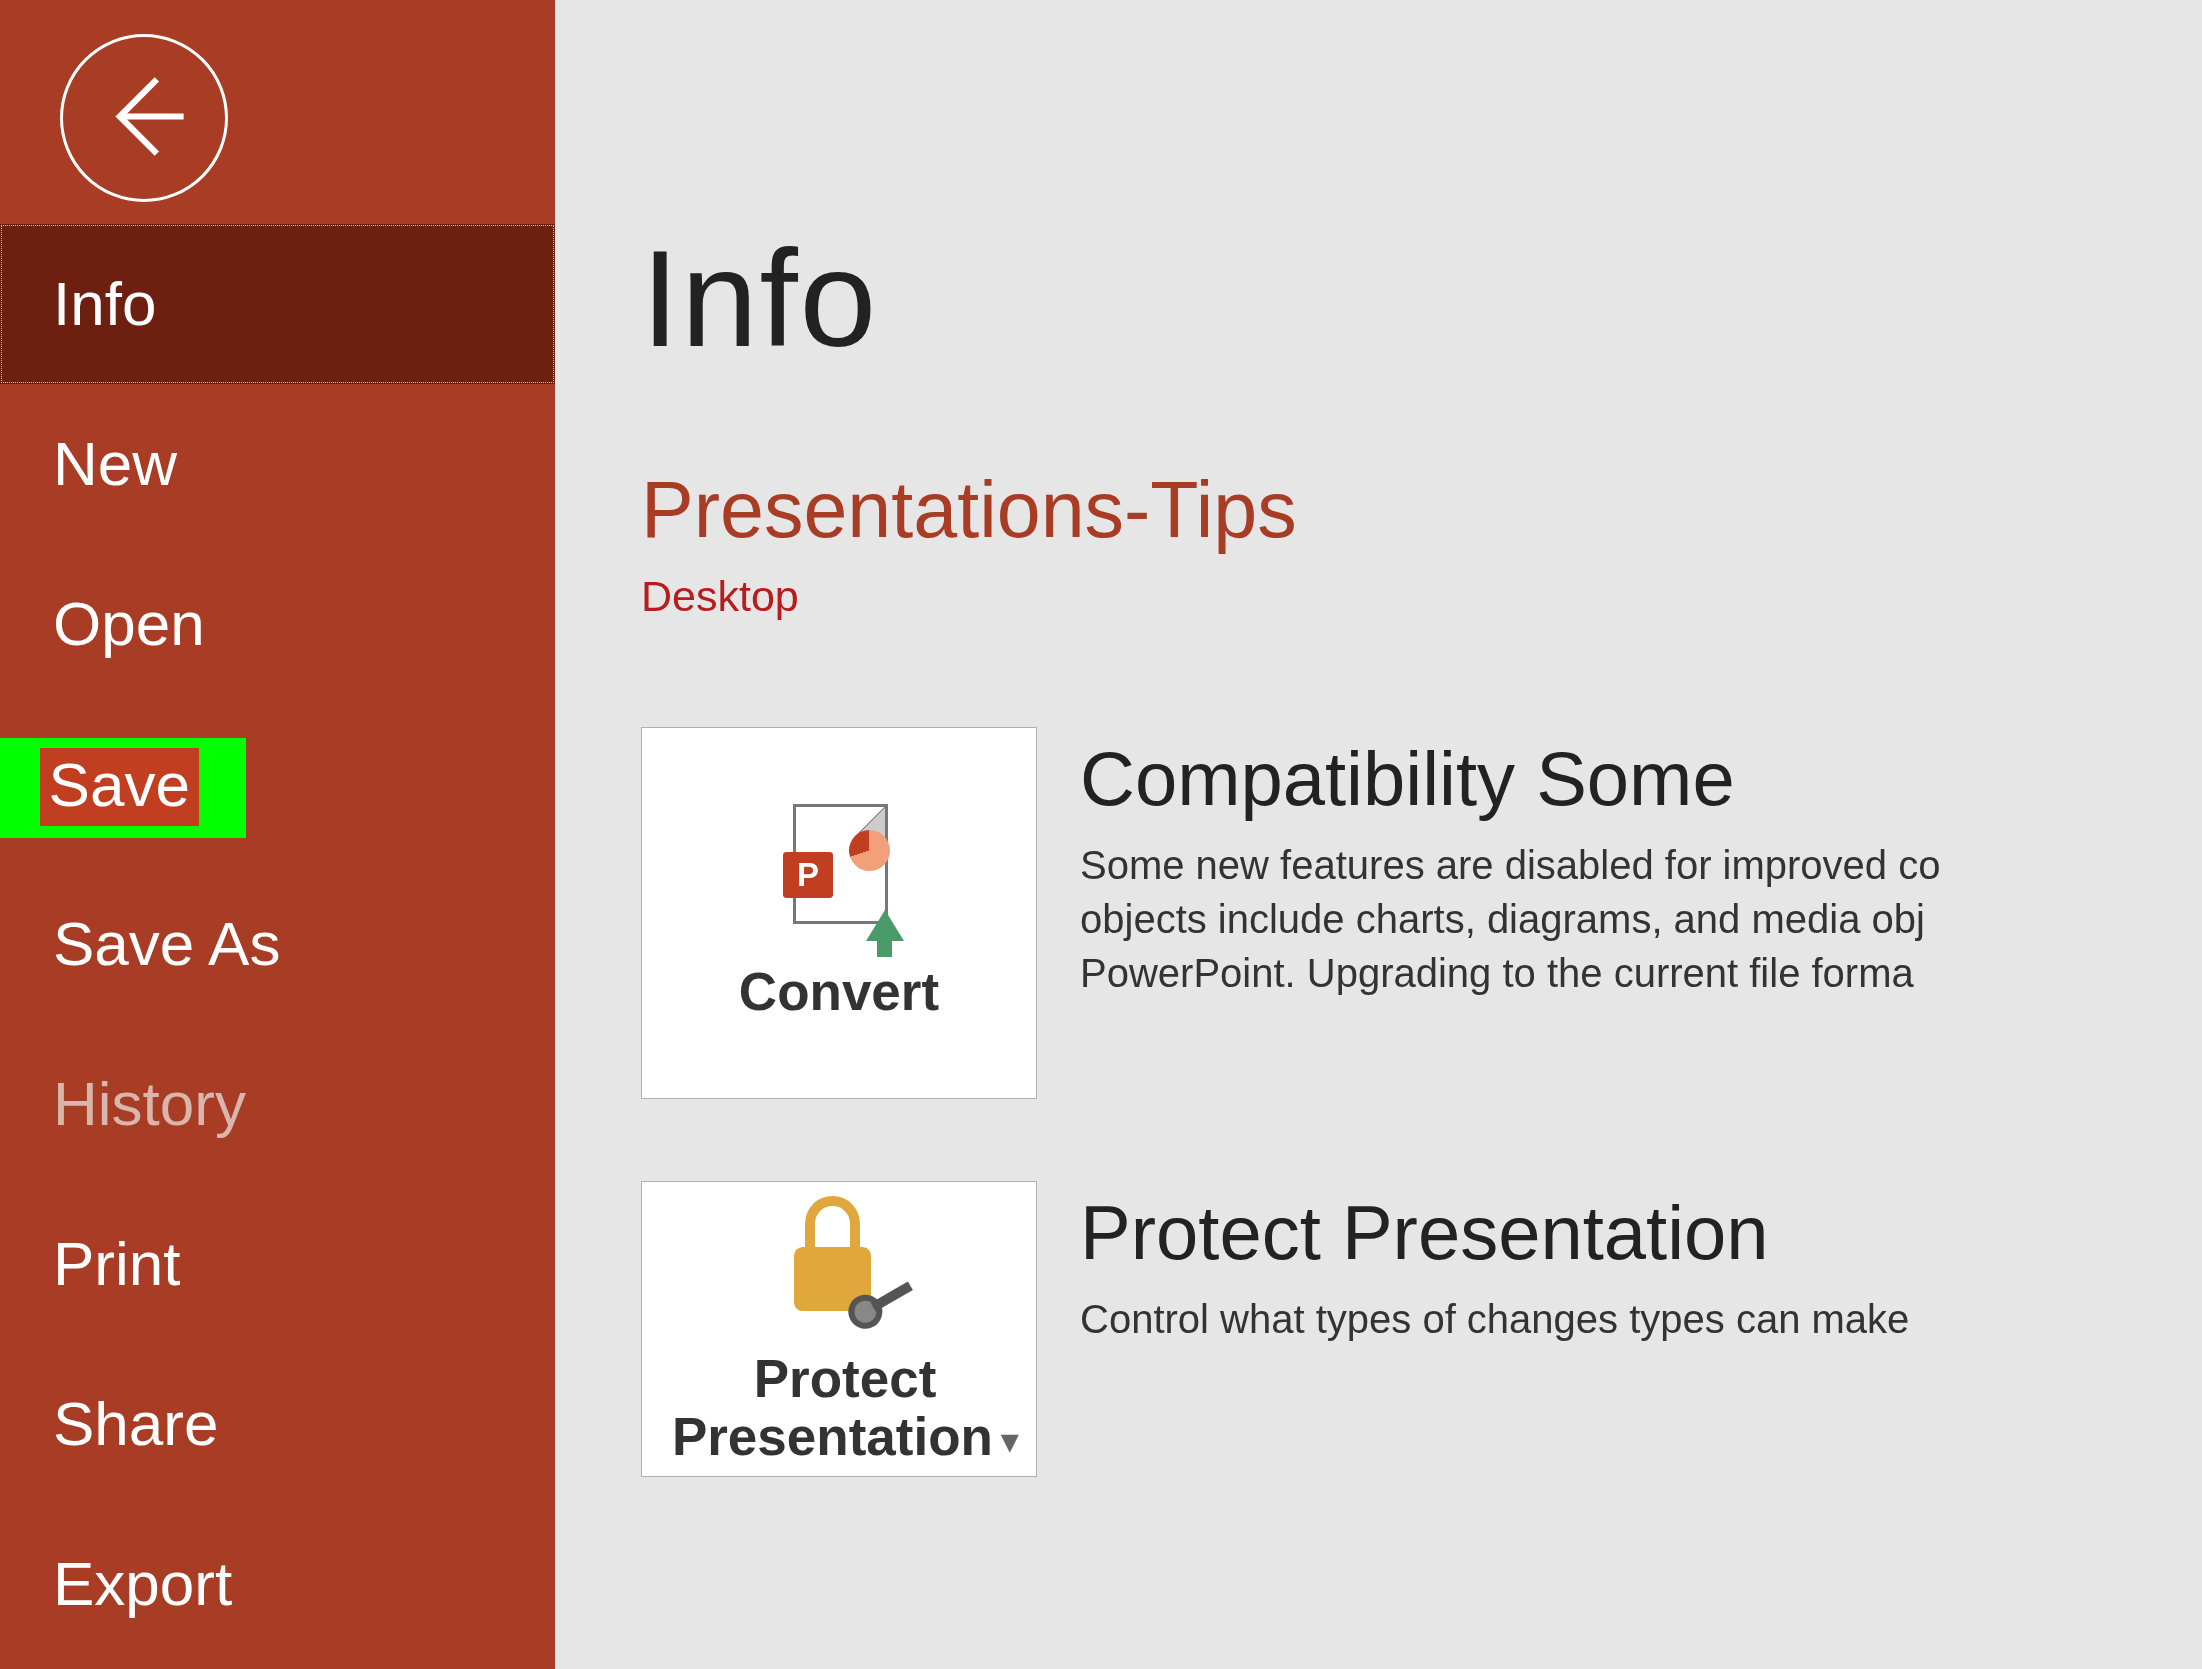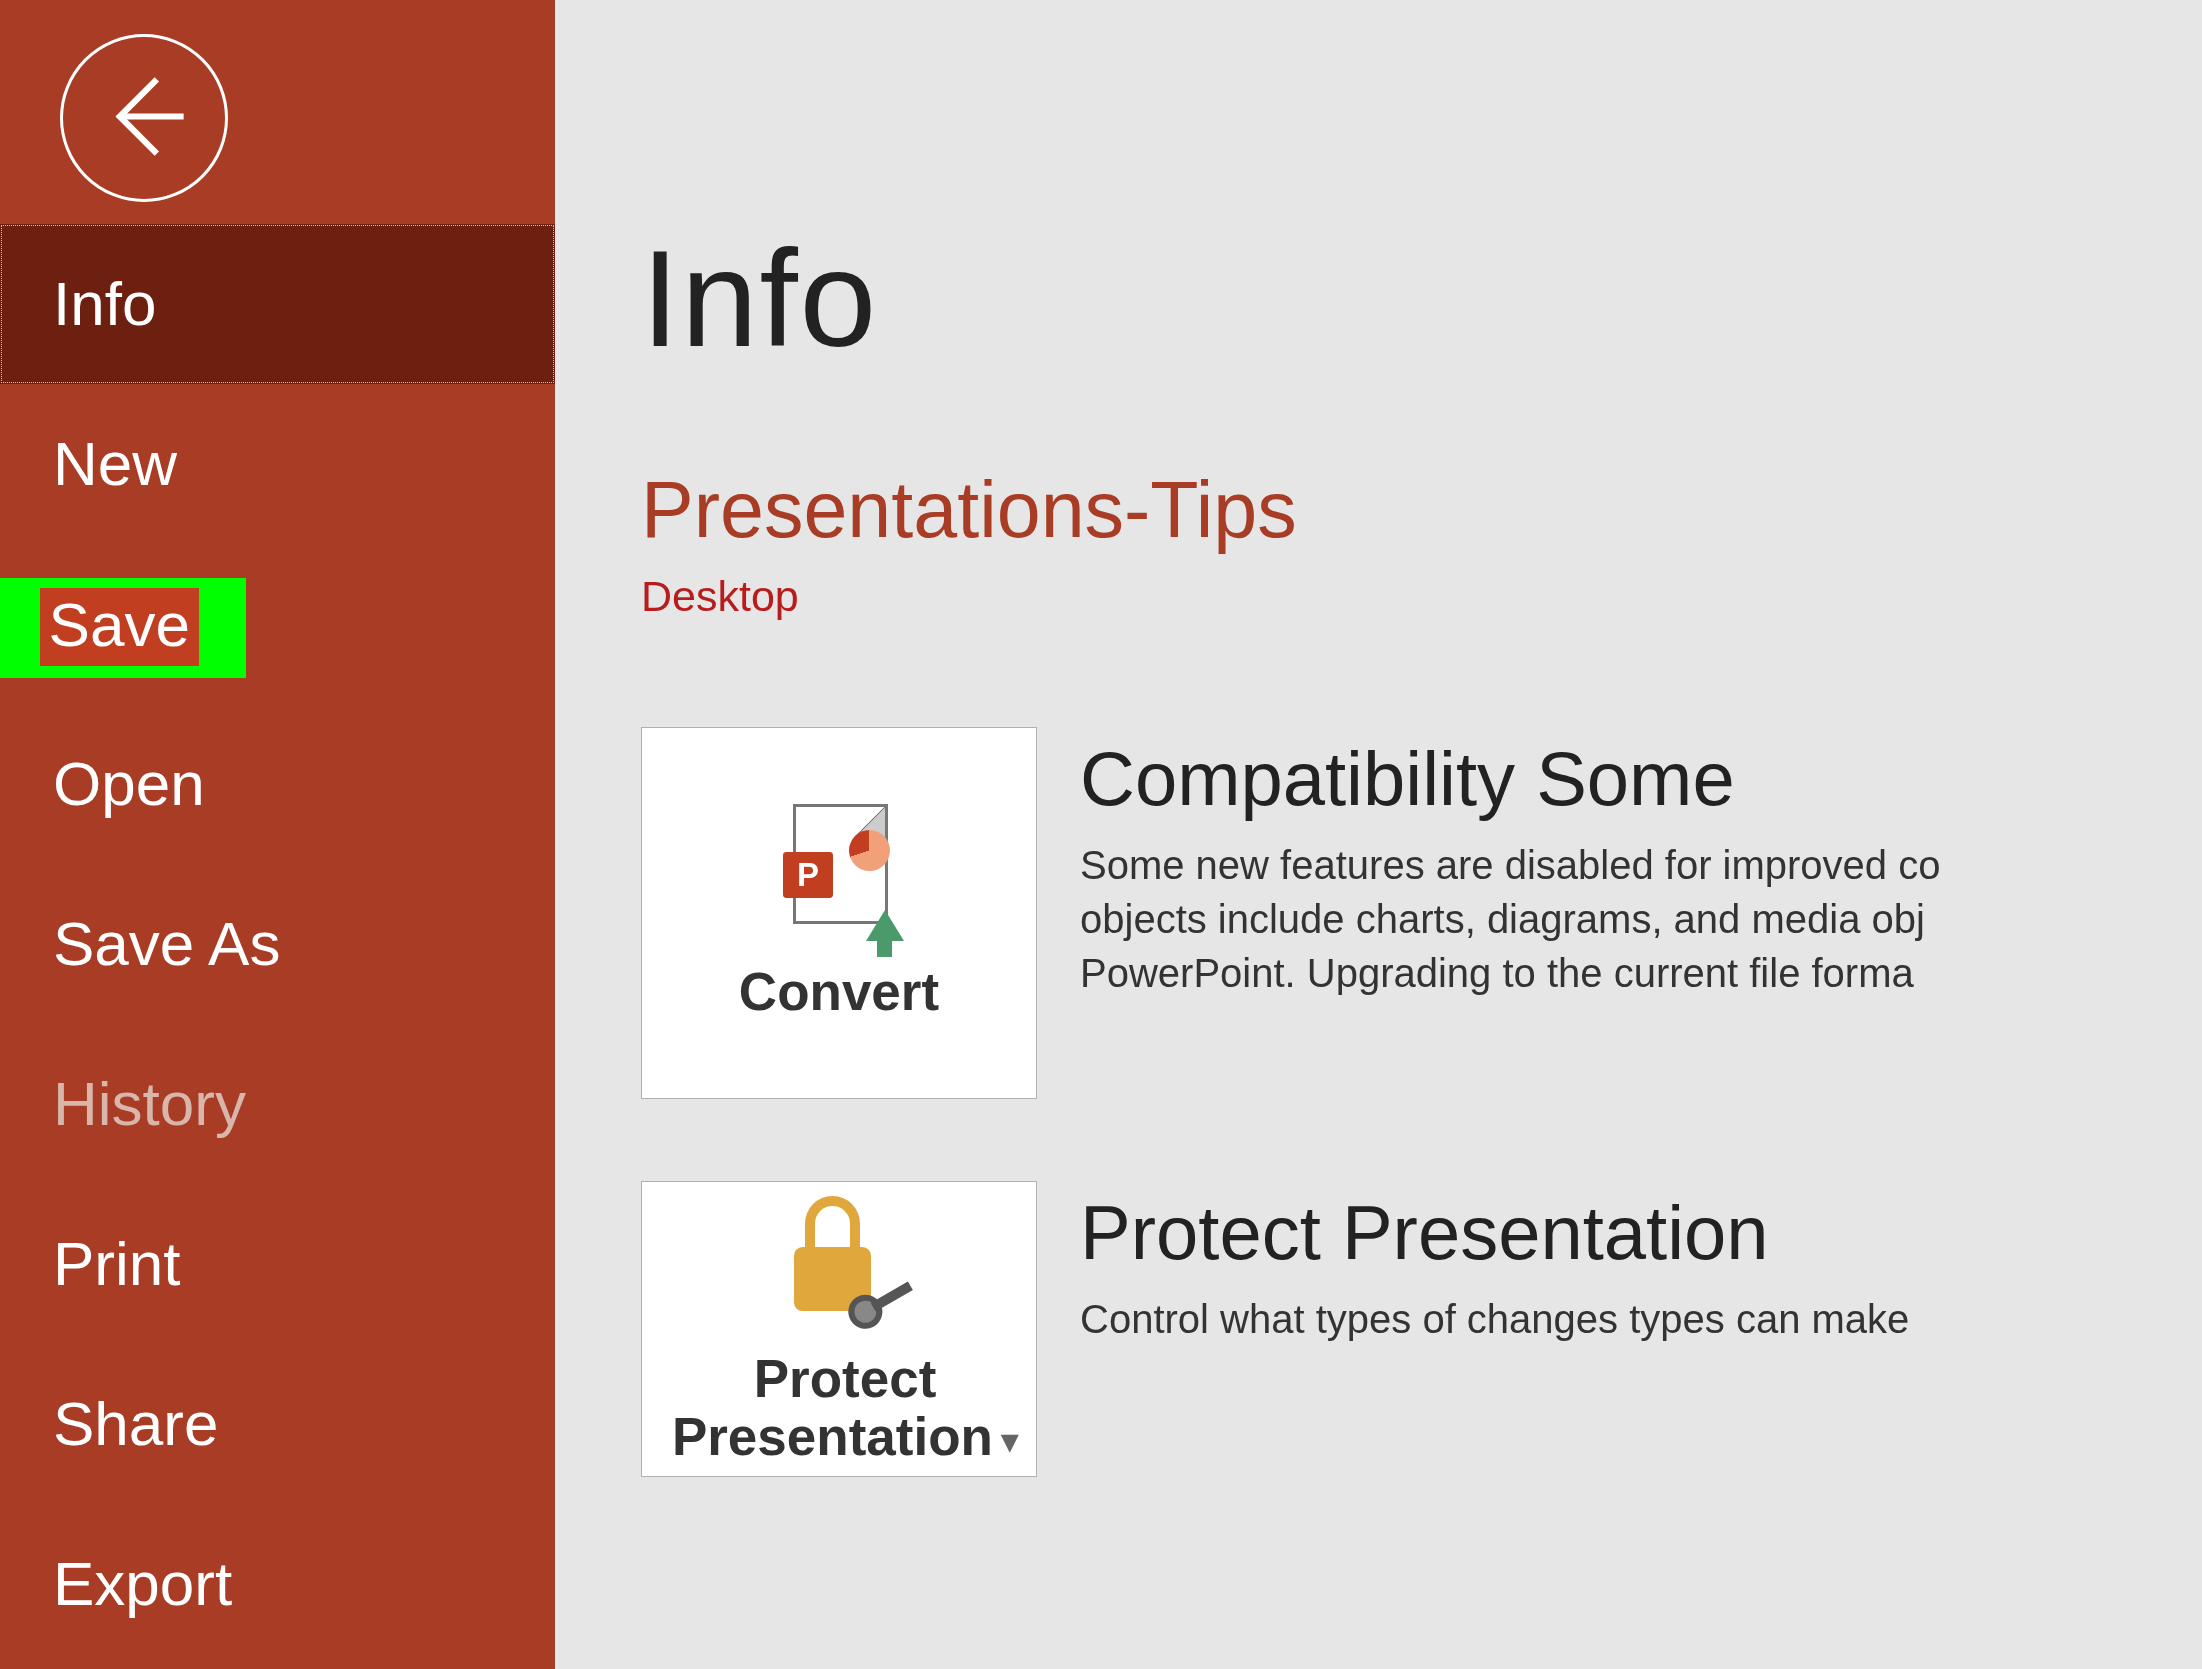--- a/index.html
+++ b/index.html
@@ -209,27 +209,27 @@
         </svg>
     </span>
   </div>
 
   <div class="nav-item active">
     <span>Info</span>
   </div>
   <div class="nav-item">
     <span>New</span>
   </div>
+  <div class="nav-item">
+    <span>Open</span>
+  </div>
   <div class="nav-item highlighted">
     <div class="highlight-box">
       <div class="highlight-inner">Save</div>
     </div>
-  </div>
-  <div class="nav-item">
-    <span>Open</span>
   </div>
   <div class="nav-item">
     <span>Save As</span>
   </div>
   <div class="nav-item disabled">
     <span>History</span>
   </div>
   <div class="nav-item">
     <span>Print</span>
   </div>

